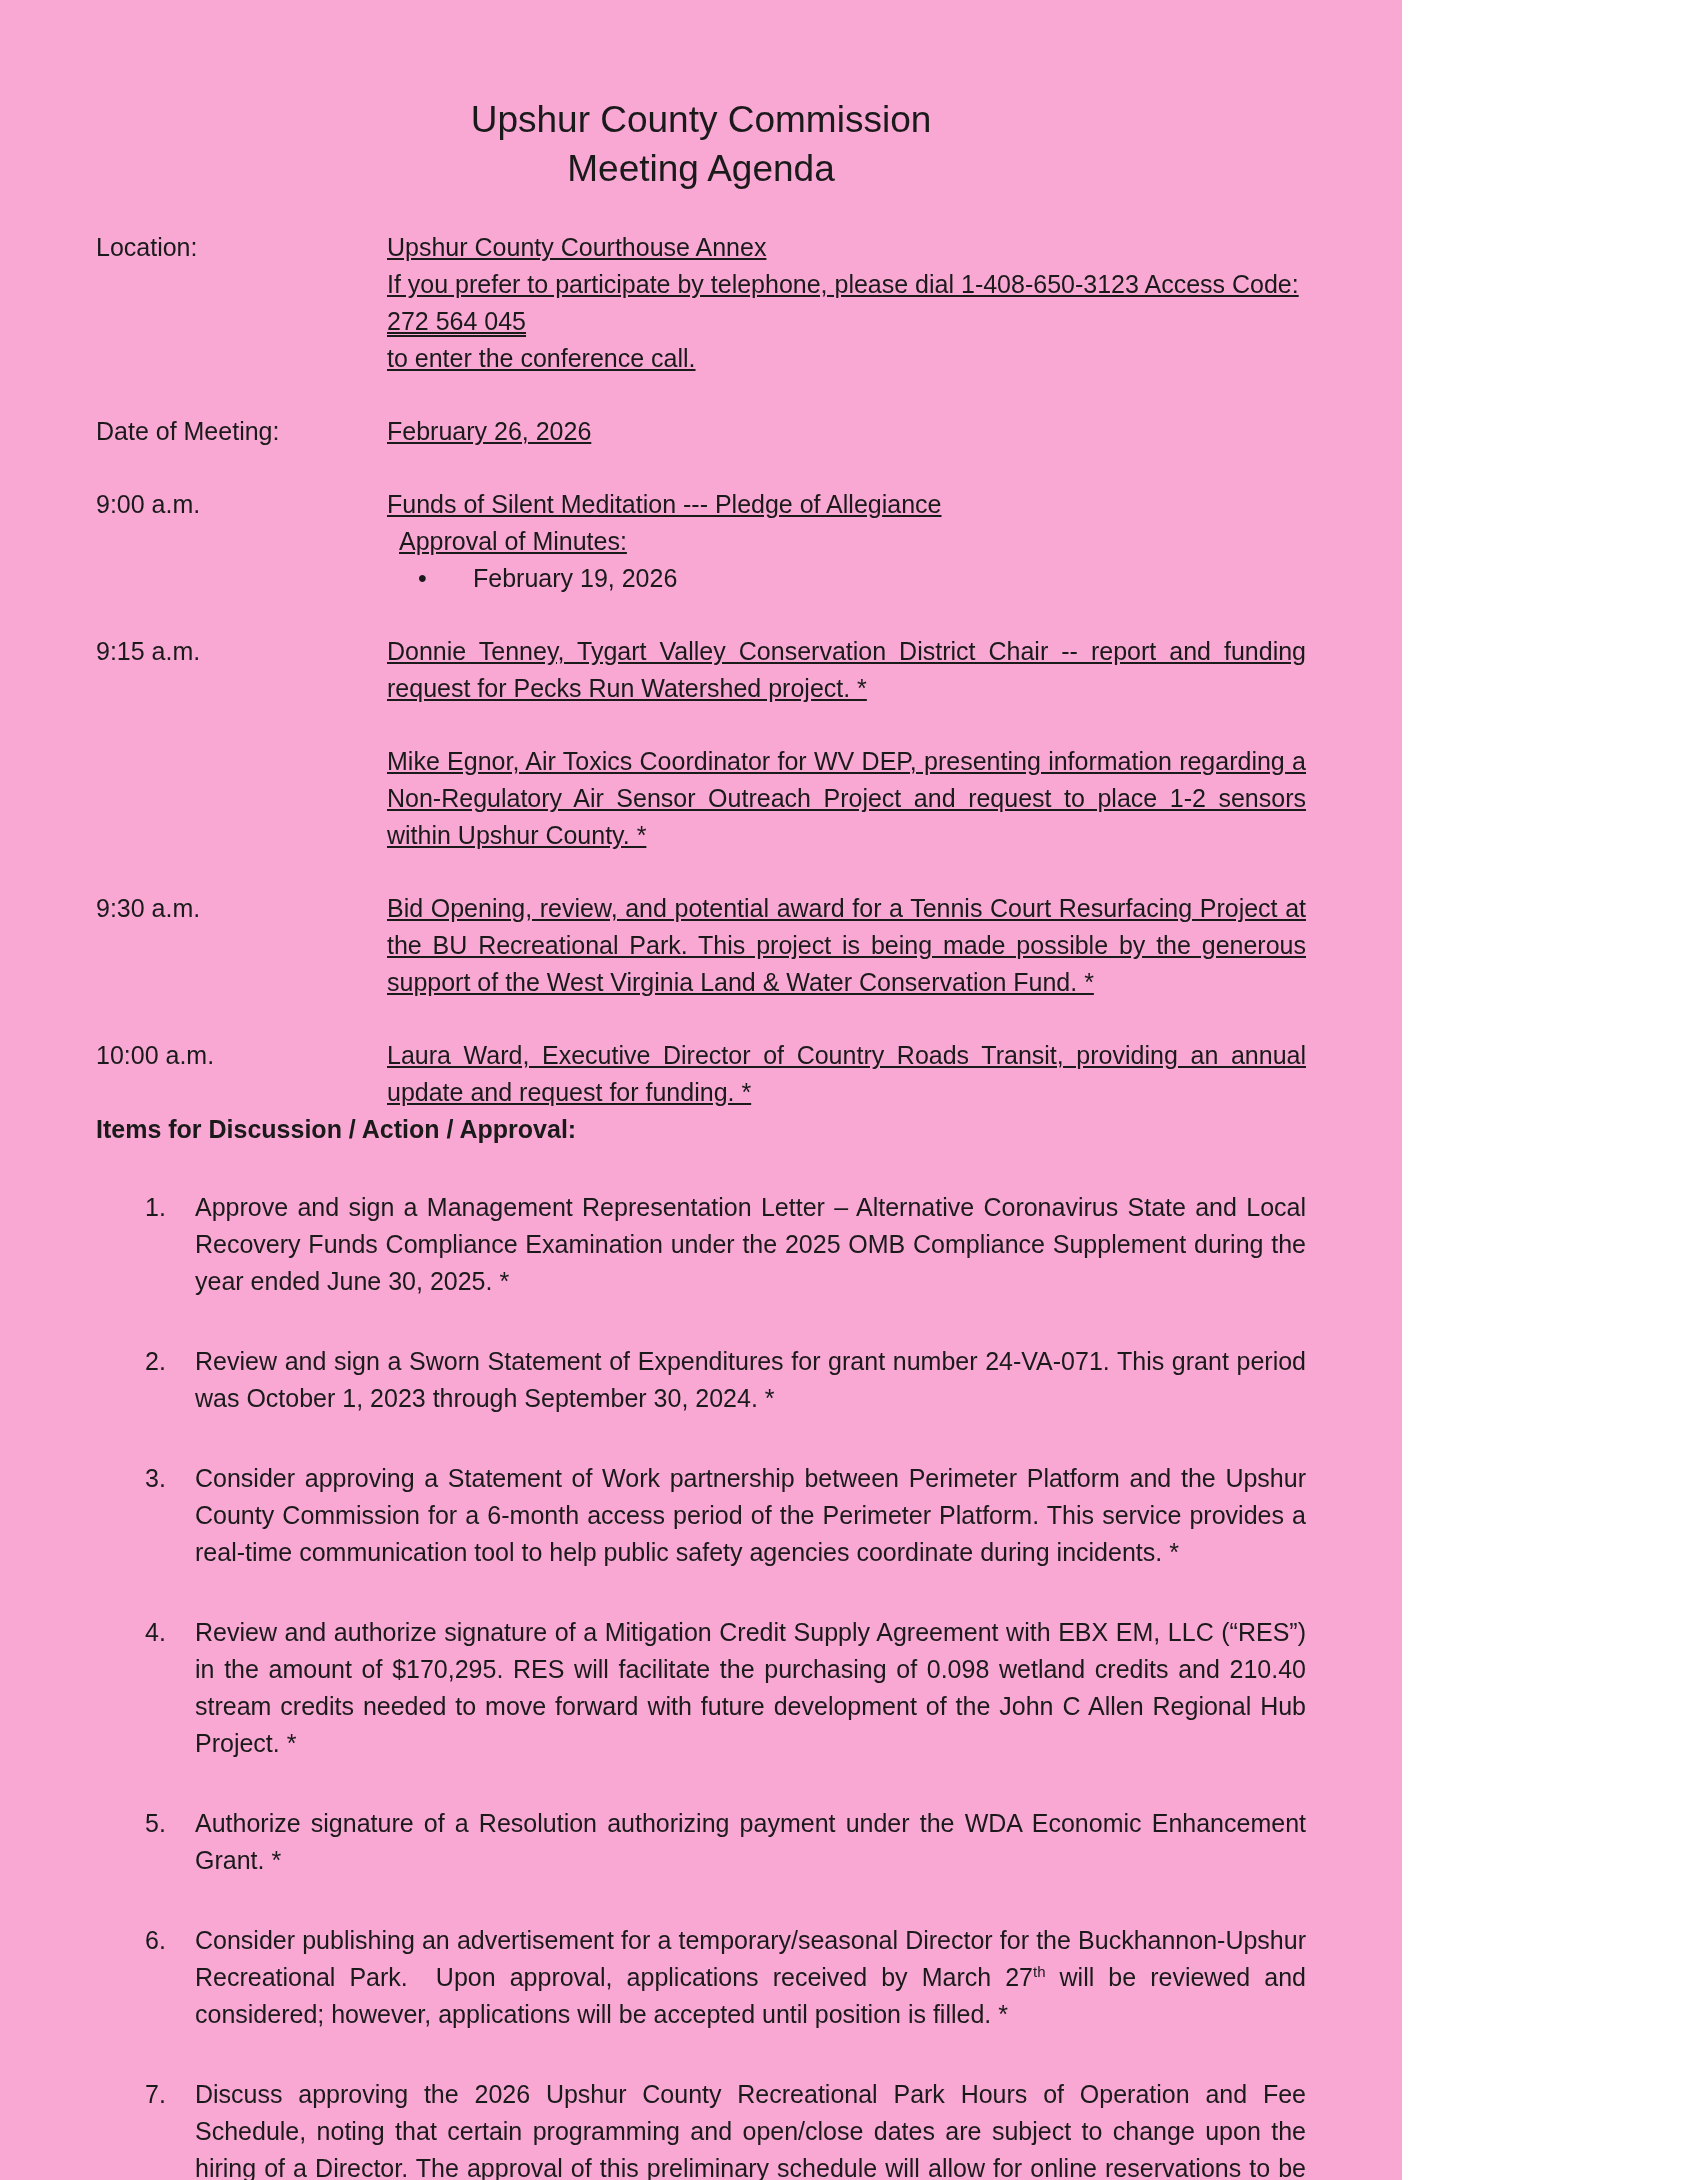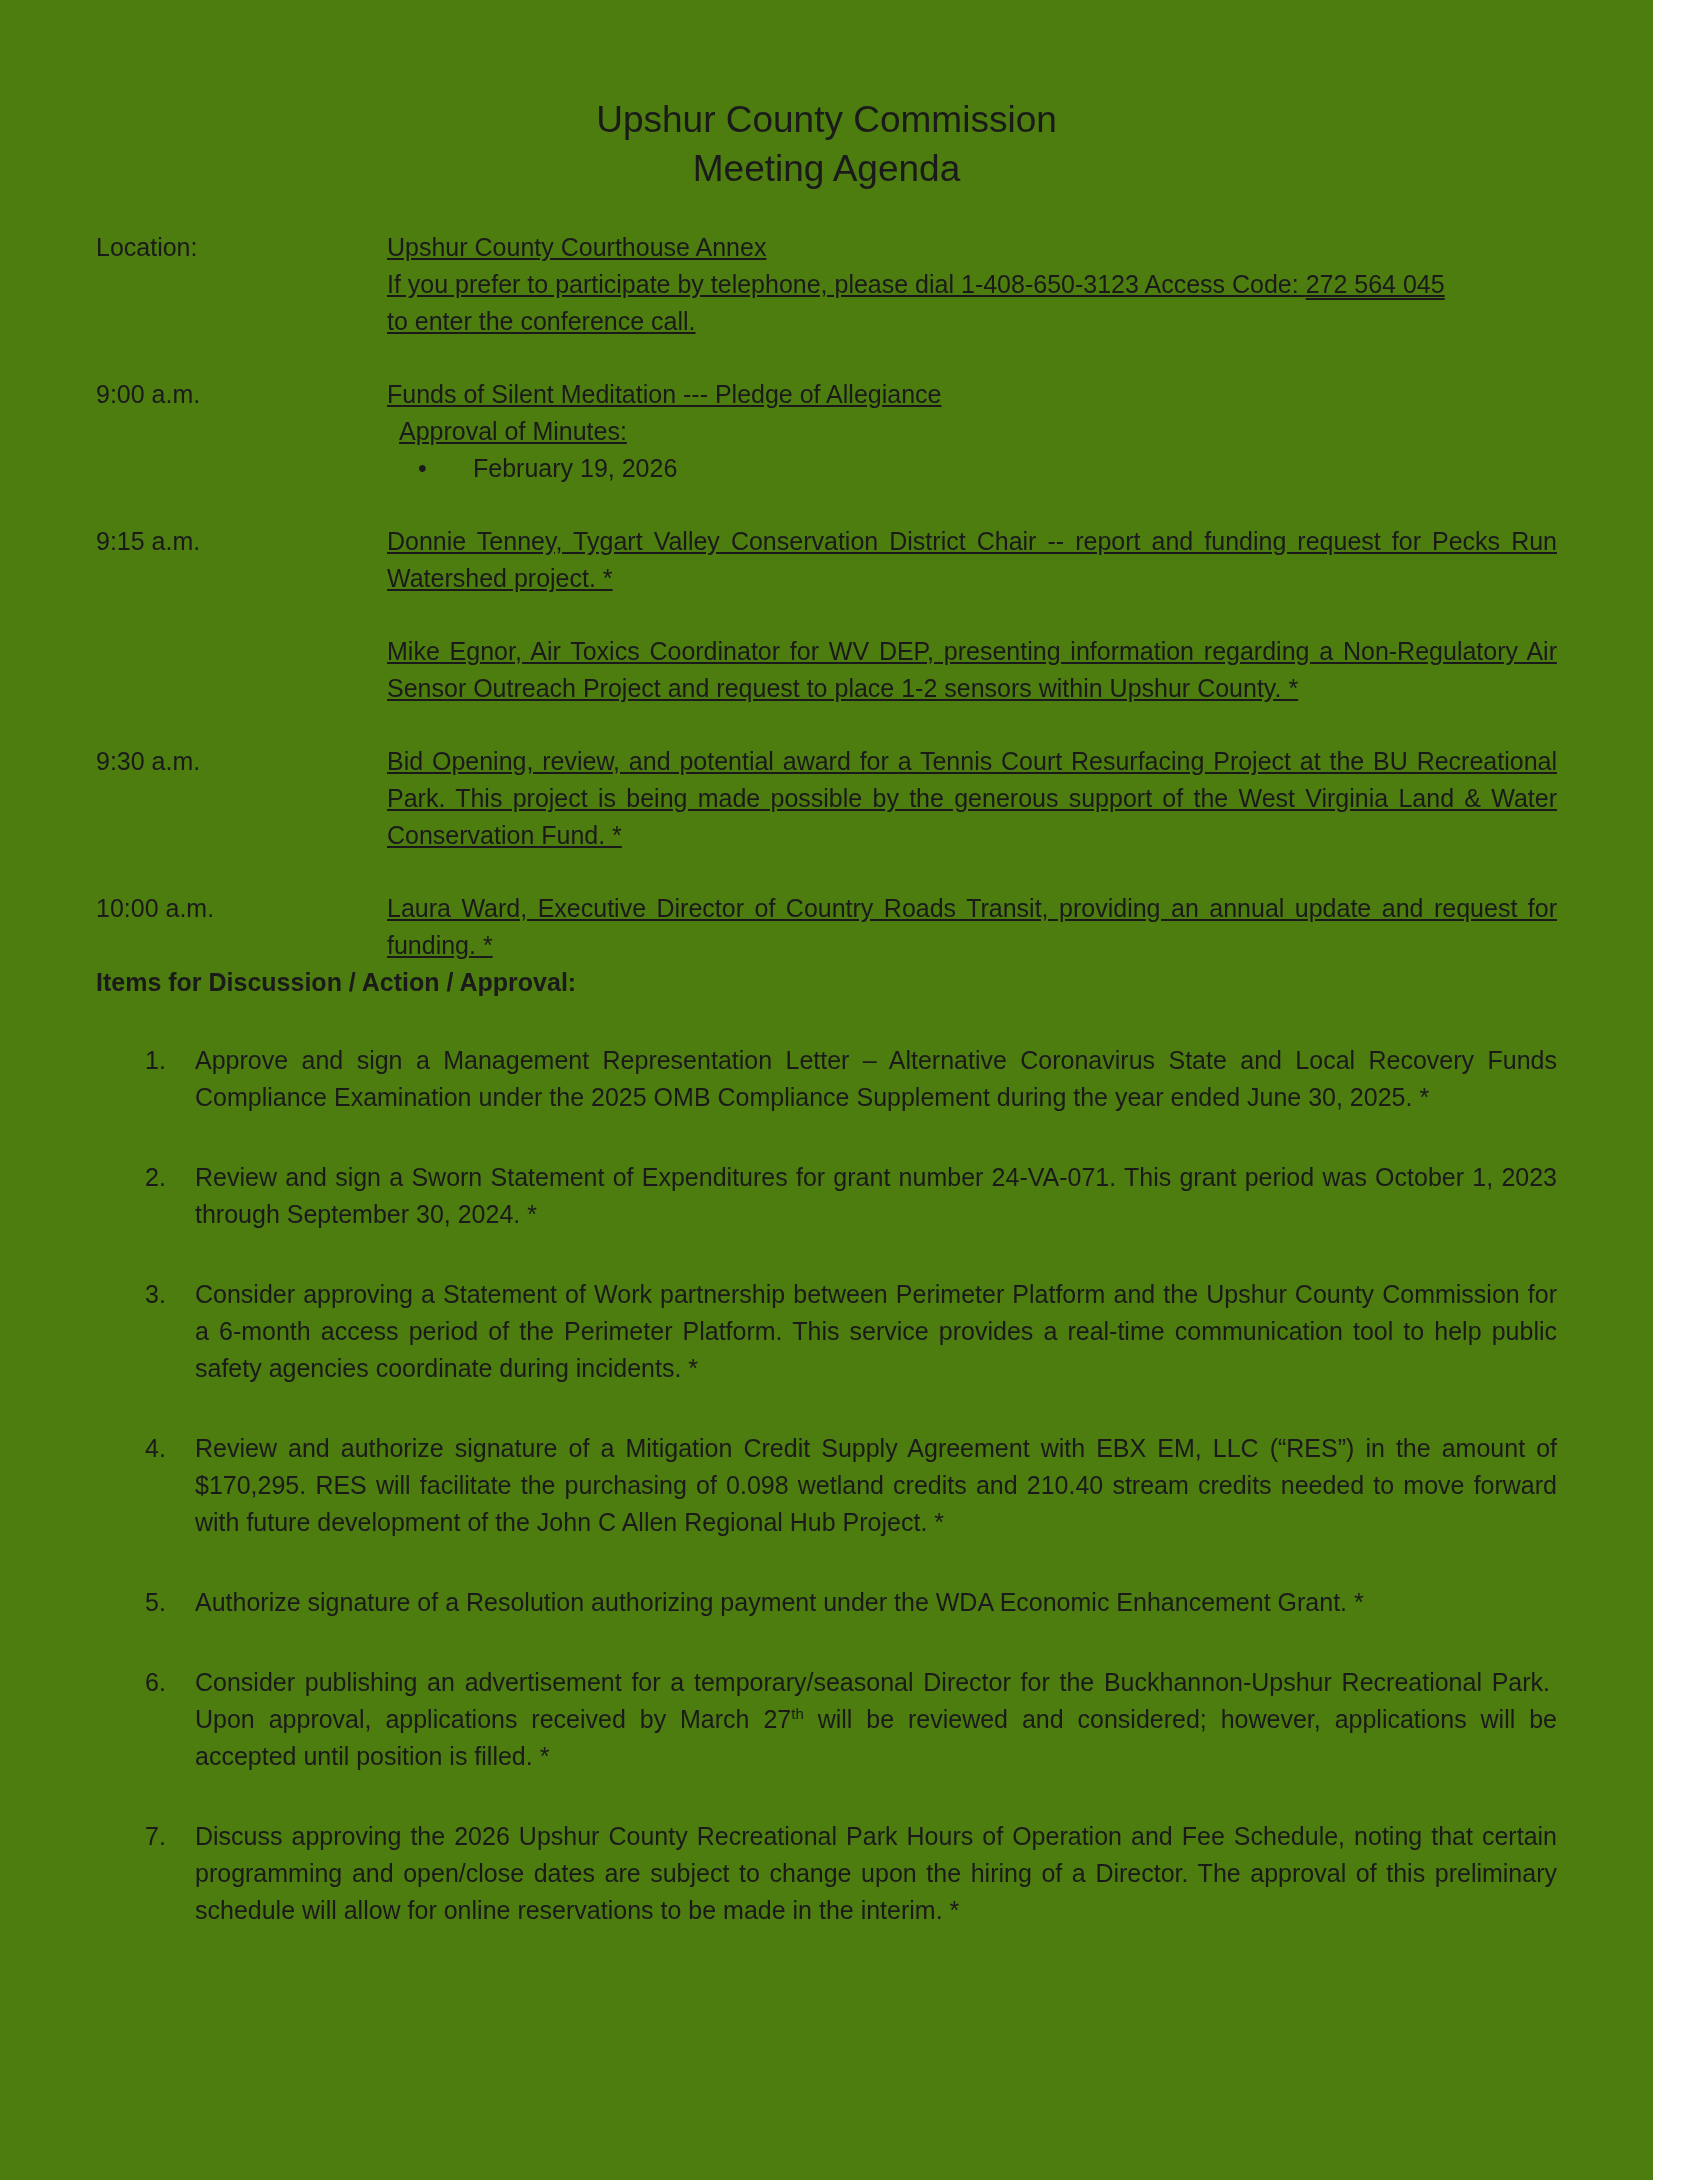--- a/index.html
+++ b/index.html
@@ -2,24 +2,24 @@
 <html style="font-size:13.6px"><head>
 <meta charset="utf-8">
 <style>
   html, body {
     margin: 0;
     padding: 0;
     background: #ffffff;
   }
   .page {
     position: relative;
-    width: 1653px;
+    width: 1402px;
     height: 2181px;
     box-sizing: border-box;
-    background: #4d7c0f;
+    background: #f9a8d4;
     color: #1a1a1a;
     font-family: "Liberation Sans", "DejaVu Sans", sans-serif;
     font-size: 25px;
     line-height: 37px;
     padding: 95px 96px 0 96px;
     overflow: hidden;
   }
   .title {
     text-align: center;
     font-size: 37px;
@@ -99,20 +99,26 @@
 
   <div class="info-row">
     <div class="label">Location:</div>
     <div class="content">
       <p class="line">Upshur County Courthouse Annex</p>
       <p class="line"><span>If you prefer to participate by telephone, please dial 1-408-650-3123 Access Code: </span><span class="uline">272 564 045</span></p>
       <p class="line">to enter the conference call.</p>
     </div>
   </div>
 
+  <div class="info-row">
+    <div class="label">Date of Meeting:</div>
+    <div class="content">
+      <p class="line">February 26, 2026</p>
+    </div>
+  </div>
 
   <div class="info-row">
     <div class="label">9:00 a.m.</div>
     <div class="content">
       <p class="line">Funds of Silent Meditation --- Pledge of Allegiance</p>
       <p class="line indent1">Approval of Minutes:</p>
       <div class="bullet-line">
         <span class="bullet-glyph">•</span>
         <span>February 19, 2026</span>
       </div>

